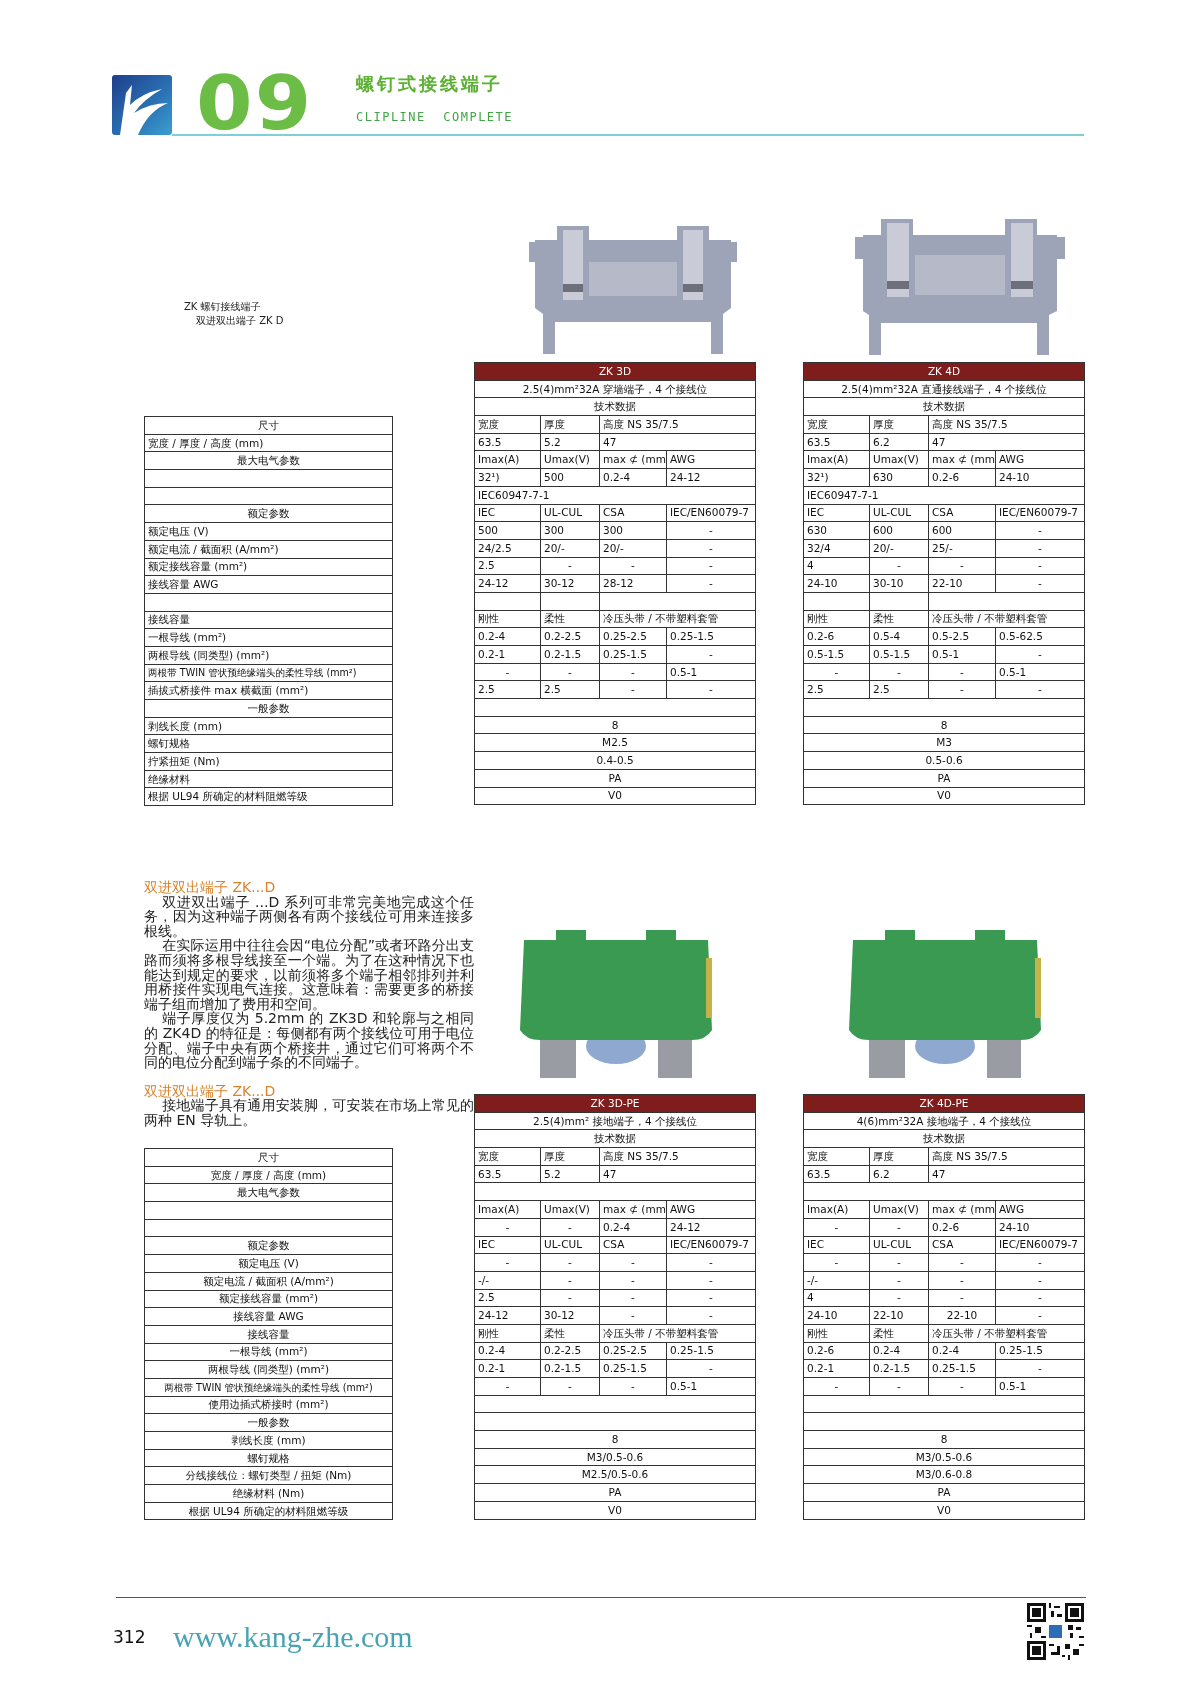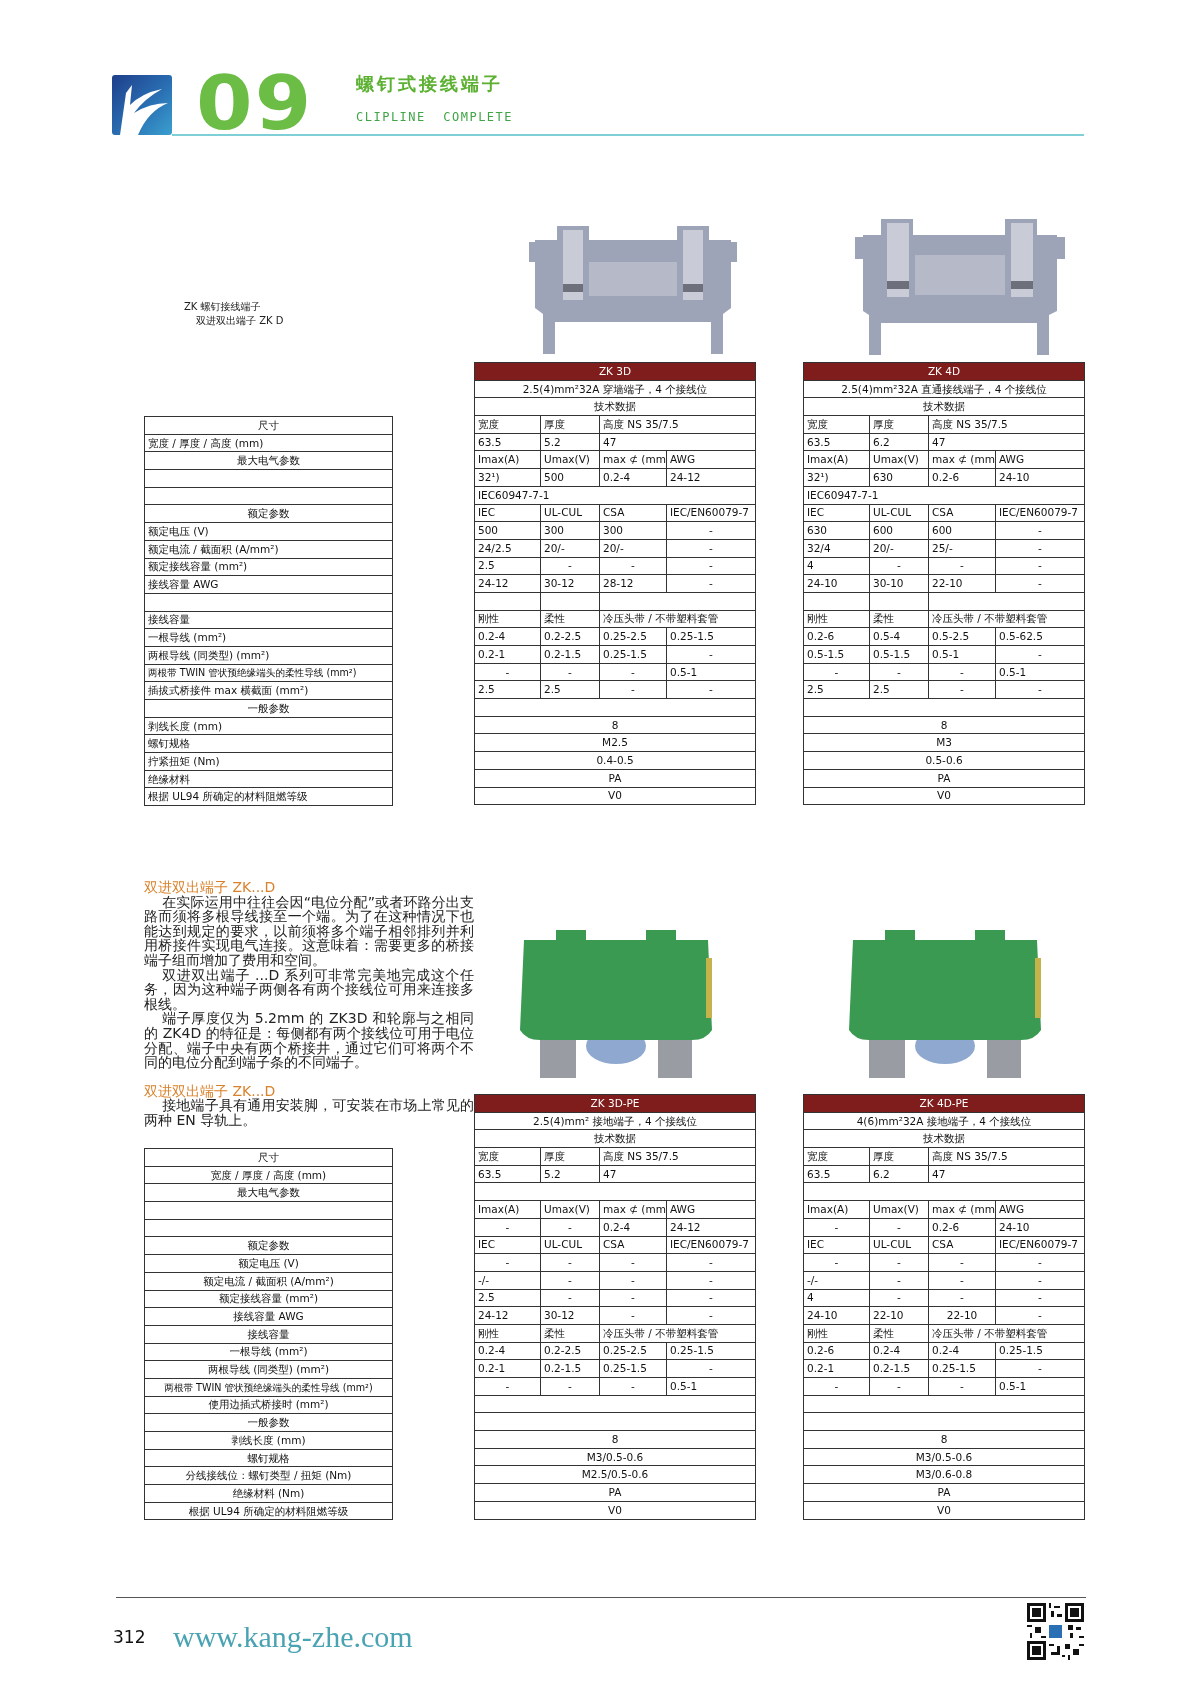--- a/index.html
+++ b/index.html
@@ -402,22 +402,22 @@
         <td colspan="4" class="c">PA</td>
       </tr>
   <tr>
         <td colspan="4" class="c">V0</td>
       </tr>
 </tbody>
   </table>
 
 <div class="desc" style="top:880px">
   <div class="heading">双进双出端子 ZK...D</div>
+  <p>双进双出端子 ...D 系列可非常完美地完成这个任务，因为这种端子两侧各有两个接线位可用来连接多根线。</p>
   <p>在实际运用中往往会因“电位分配”或者环路分出支路而须将多根导线接至一个端。为了在这种情况下也能达到规定的要求，以前须将多个端子相邻排列并利用桥接件实现电气连接。这意味着：需要更多的桥接端子组而增加了费用和空间。</p>
-  <p>双进双出端子 ...D 系列可非常完美地完成这个任务，因为这种端子两侧各有两个接线位可用来连接多根线。</p>
   <p>端子厚度仅为 5.2mm 的 ZK3D 和轮廓与之相同的 ZK4D 的特征是：每侧都有两个接线位可用于电位分配、端子中央有两个桥接井，通过它们可将两个不同的电位分配到端子条的不同端子。</p>
   <div style="height:14px"></div>
   <div class="heading">双进双出端子 ZK...D</div>
   <p>接地端子具有通用安装脚，可安装在市场上常见的两种 EN 导轨上。</p>
 </div>
 
 <svg class="prod-img" style="left:516px;top:928px" width="200" height="150" viewBox="0 0 200 150">
   <path d="M24 102 L24 150 L60 150 L60 110 Z" fill="#9a9ca4"></path>
   <path d="M142 110 L142 150 L176 150 L176 102 Z" fill="#9a9ca4"></path>
   <ellipse cx="100" cy="118" rx="30" ry="18" fill="#8fa8cf"></ellipse>

